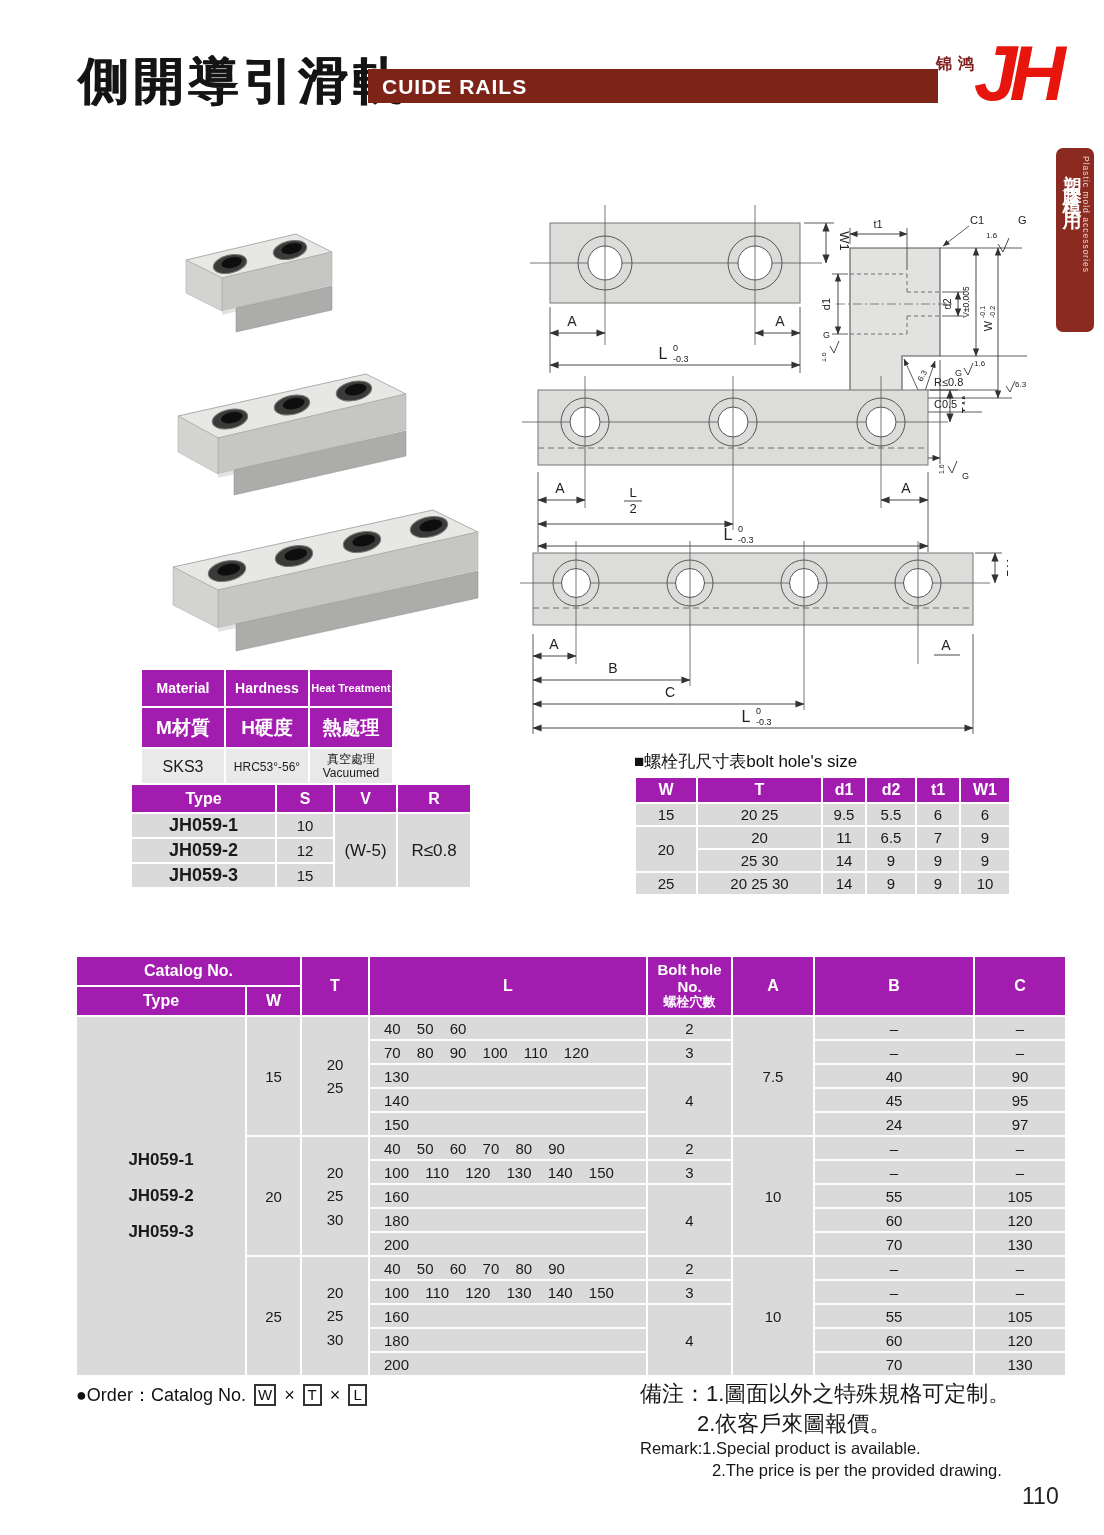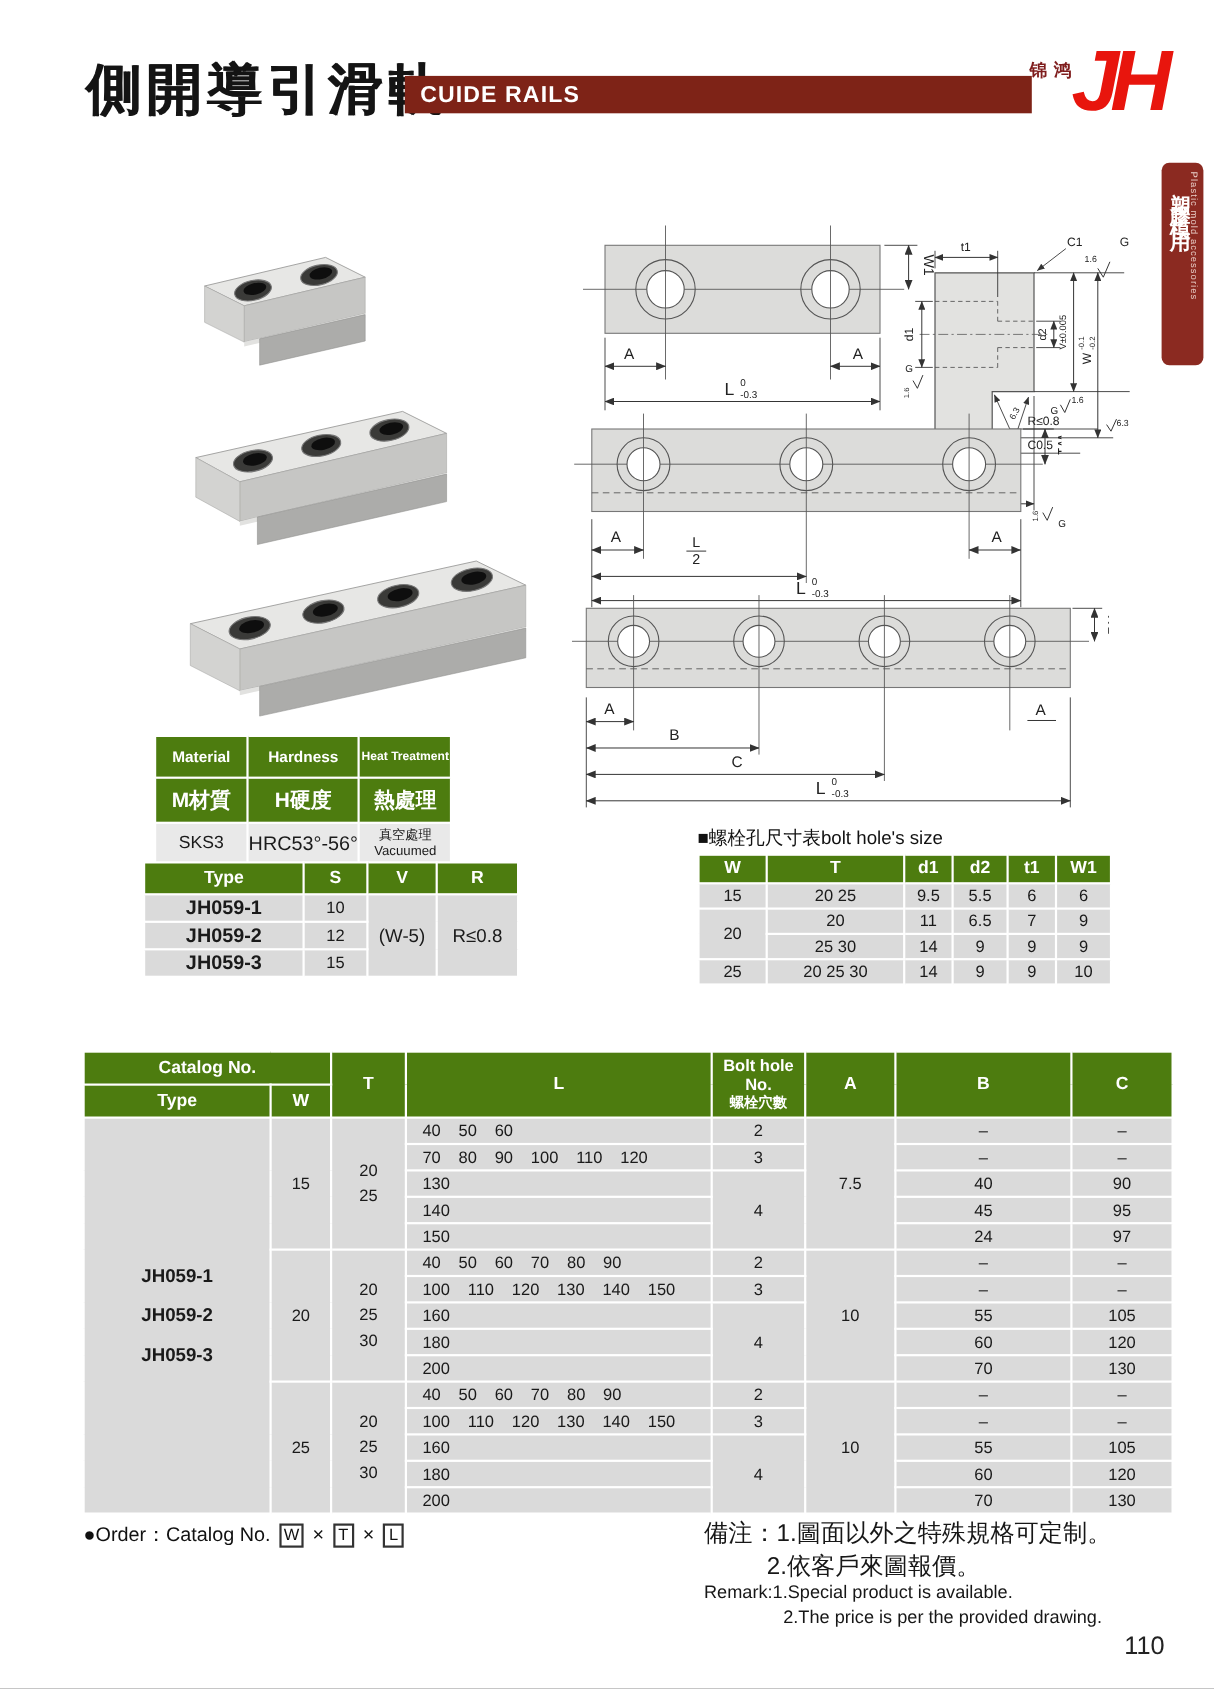--- a/index.html
+++ b/index.html
@@ -20,21 +20,21 @@
             border-radius:7px;}
   .side-tab .cjk{position:absolute;left:3px;top:12px;writing-mode:vertical-rl;color:#ffffff;
                  font-size:19px;font-weight:bold;letter-spacing:12px;}
   .side-tab .en{position:absolute;left:25px;top:8px;writing-mode:vertical-rl;color:#e9cfc8;
                 font-size:8.5px;letter-spacing:1px;}
 
   
   table.grid{border-collapse:collapse;}
   table.grid td{border:2px solid #ffffff;background:#dadada;text-align:center;color:#1a1a1a;
                 font-size:15px;padding:0;}
-  table.grid td.hd{background:#4d7c0f;color:#ffffff;font-weight:bold;}
+  table.grid td.hd{background:#a21caf;color:#ffffff;font-weight:bold;}
 
   
   #material-table{position:absolute;left:140px;top:668px;}
   #material-table td{width:84px;height:38px;}
   #material-table td.hd-en{font-size:14px;}
   #material-table td.hd-en.small{font-size:11px;}
   #material-table td.hd-cjk{font-size:19px;height:41px;}
   #material-table td.val{background:#e9e9e9;font-size:16px;}
   #material-table td.val.small{font-size:12px;white-space:pre-line;line-height:1.15;}
 
@@ -372,21 +372,21 @@
       <td class="hd hd-en">Hardness</td>
       <td class="hd hd-en small">Heat Treatment</td>
     </tr>
     <tr>
       <td class="hd hd-cjk">M材質</td>
       <td class="hd hd-cjk">H硬度</td>
       <td class="hd hd-cjk">熱處理</td>
     </tr>
     <tr>
       <td class="val">SKS3</td>
-      <td class="val" style="font-size:18px;margin-top:36px;">HRC53°-56°</td>
+      <td class="val" style="font-size:12px;margin-top:36px;">HRC53°-56°</td>
       <td class="val small">真空處理
 Vacuumed</td>
     </tr>
   </tbody>
     </table>
 
   <table class="grid" id="type-table">
     <tbody>
         <tr>
       <td class="hd" style="width:145px;">Type</td>

